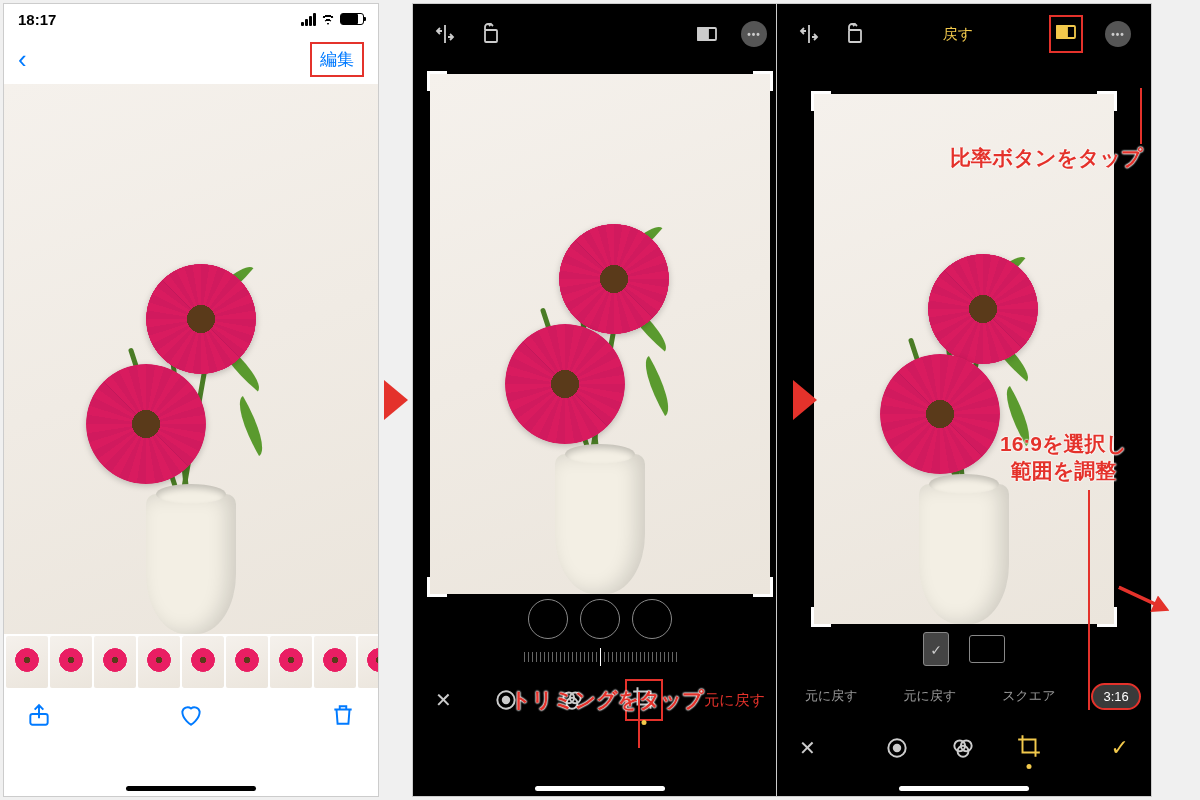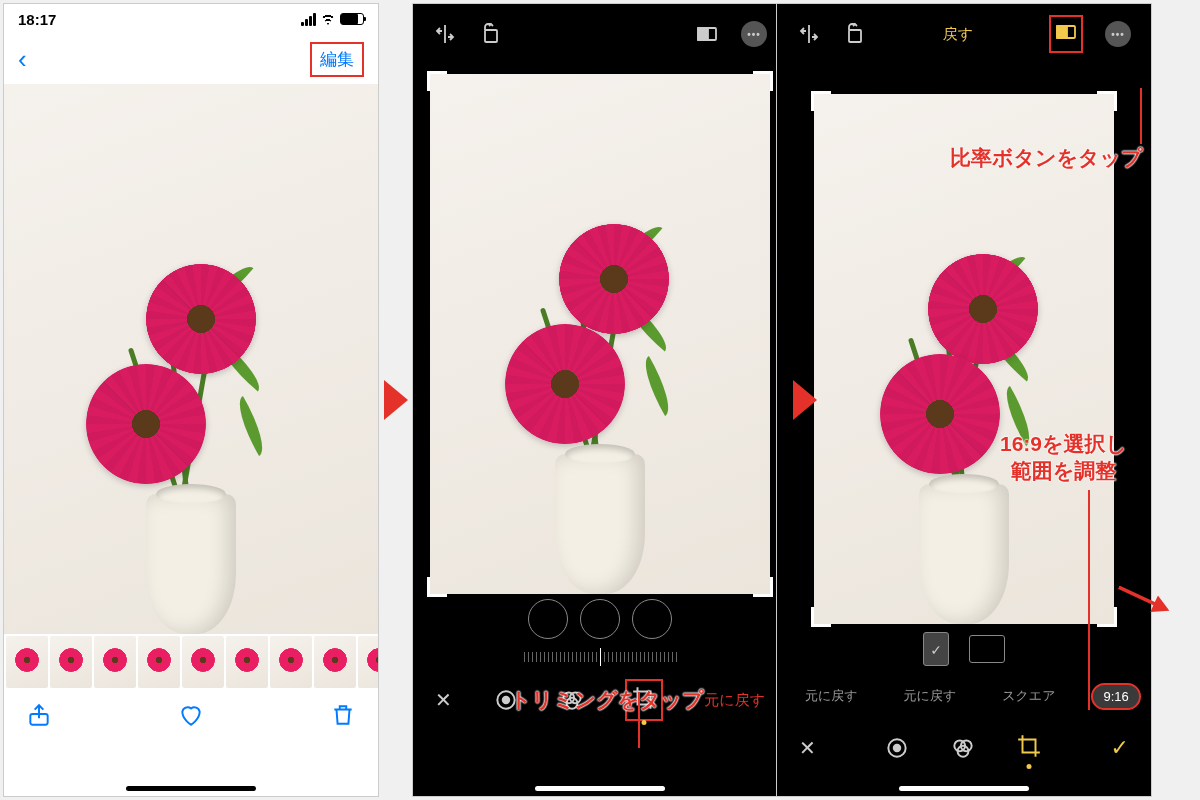--- a/index.html
+++ b/index.html
@@ -416,21 +416,21 @@
     <div class="corner br"></div>
   </div>
   <div class="orient-row">
     <div class="orient-box portrait sel"></div>
     <div class="orient-box"></div>
   </div>
   <div class="ratio-strip">
     <span class="ratio-chip">元に戻す</span>
     <span class="ratio-chip">元に戻す</span>
     <span class="ratio-chip">スクエア</span>
-    <span class="ratio-chip active">9:16</span>
+    <span class="ratio-chip active">3:16</span>
 
   </div>
   <div class="edit-tools">
     <span class="close-x">✕</span>
     <div class="center">
       <svg viewBox="0 0 24 24" fill="none" stroke="#ccc" stroke-width="1.8">
           <circle cx="12" cy="12" r="8"></circle>
           <circle cx="12" cy="12" r="3" fill="#ccc"></circle>
         </svg>
       <svg viewBox="0 0 24 24" fill="none" stroke="#ccc" stroke-width="1.8">

